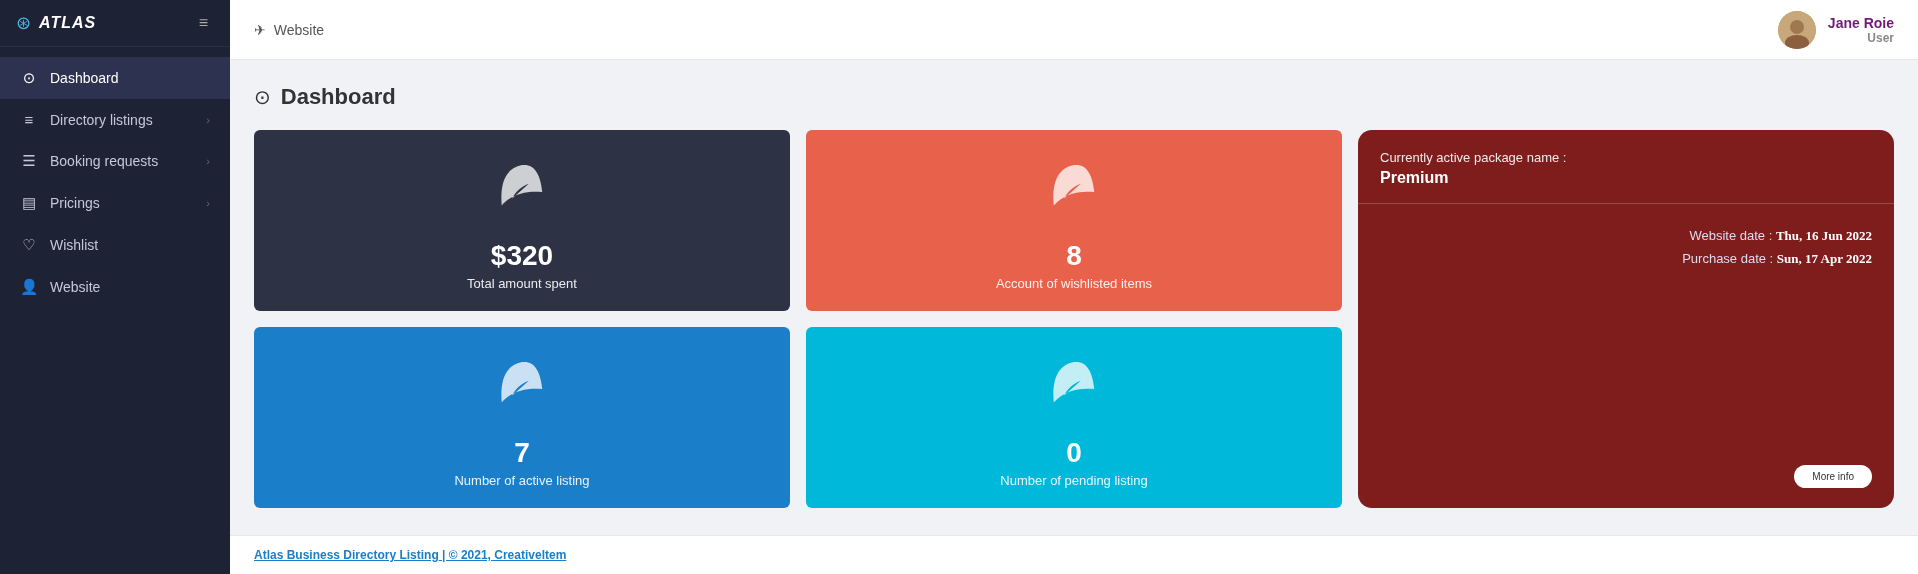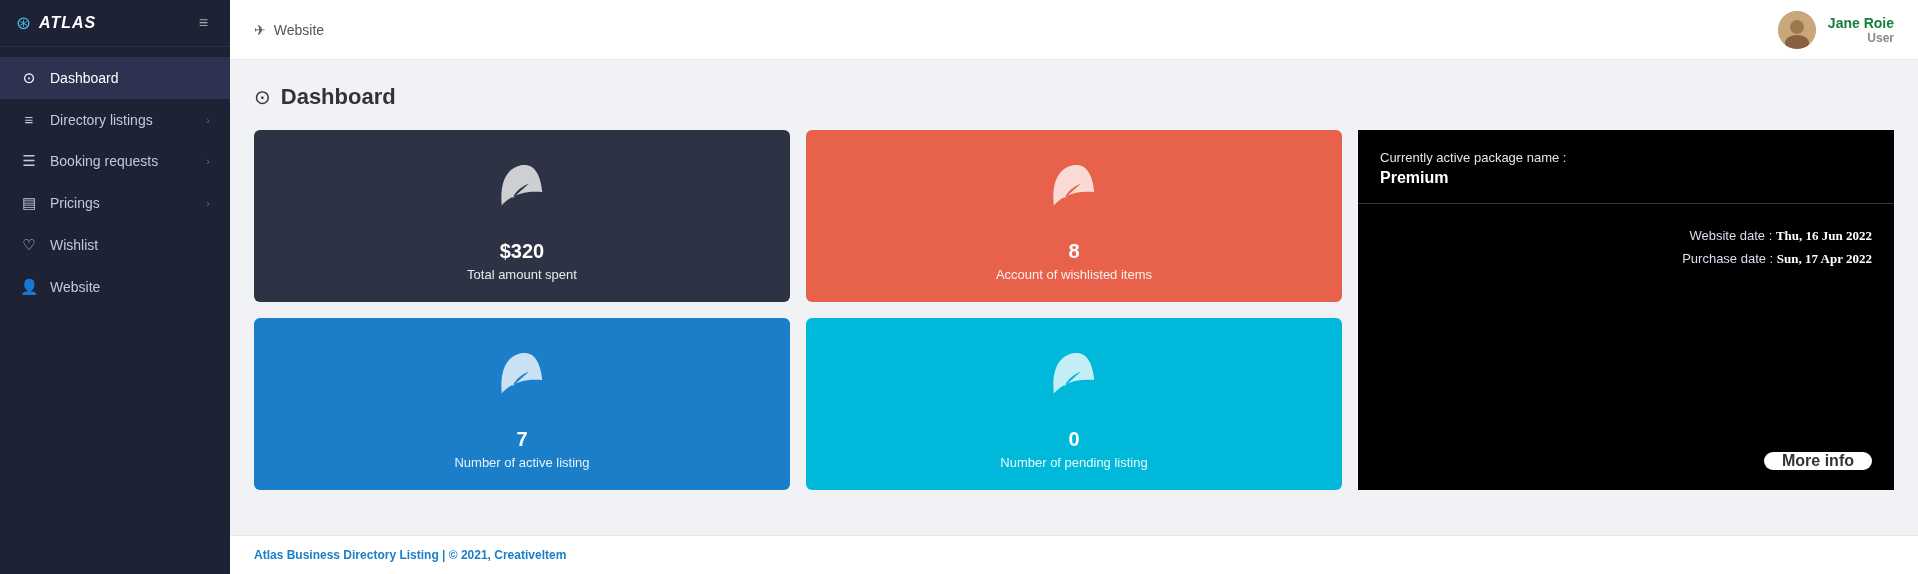--- a/index.html
+++ b/index.html
@@ -116,21 +116,21 @@
       height: 38px;
       border-radius: 50%;
       background: #c8a87a;
       overflow: hidden;
       display: flex;
       align-items: center;
       justify-content: center;
       font-size: 18px;
     }
     #user-info { text-align: right; }
-    #user-name { font-weight: 600; font-size: 14px; color: #15803d; }
+    #user-name { font-weight: 600; font-size: 14px; color: #701a75; }
     #user-role { font-size: 12px; color: #888; font-weight: bold; }
 
     
     #content {
       flex: 1;
       padding: 24px;
       overflow-y: auto;
       background: #f0f2f5;
     }
     #page-title-row {
@@ -165,40 +165,40 @@
       justify-content: center;
       padding: 30px 20px 20px;
       color: #fff;
     }
     .stat-card .card-icon {
       font-size: 52px;
       margin-bottom: 14px;
       opacity: 0.9;
     }
     .stat-card .card-value {
-      font-size: 20px;
+      font-size: 28px;
       font-weight: 700;
       margin-bottom: 4px;
     }
     .stat-card .card-label {
       font-size: 13px;
       opacity: 0.9;
     }
 
     #card-total { background: #2e3245; }
     #card-wishlist { background: #e8614a; }
     #card-active { background: #1a7ec8; }
     #card-pending { background: #00b8d9; }
 
     
     #package-card {
       grid-column: 3;
       grid-row: 1 / 3;
-      background: #000000;
-      border-radius: 0;
+      background: #7f1d1d;
+      border-radius: 14px;
       color: #fff;
       display: flex;
       flex-direction: column;
     }
     #package-top {
       padding: 20px 22px 16px;
       border-bottom: 1px solid rgba(255,255,255,0.2);
     }
     #package-label {
       font-size: 13px;
@@ -226,35 +226,35 @@
       color: #fff;
       font-weight: 600;
       font-family: Liberation Serif, serif;
     }
     #more-info-btn {
       align-self: flex-end;
       background: #fff;
       color: #333;
       border: none;
       border-radius: 20px;
-      padding: 0 18px;
-      font-size: 16px;
+      padding: 6px 18px;
+      font-size: 10px;
       cursor: pointer;
-      font-weight: 700;
+      font-weight: 400;
     }
 
     
     #footer {
       background: #fff;
       padding: 12px 24px;
       font-size: 12px;
       color: #888;
       border-top: 1px solid #e8e8e8;
     }
-    #footer span { color: #1a7ec8; font-weight: 600; }
+    #footer span { color: #1a7ec8; font-weight: 600; text-decoration: underline; }
 
     
     .leaf-icon svg {
       width: 54px;
       height: 54px;
       fill: #fff;
       opacity: 0.85;
     }
   </style>
 </head>

